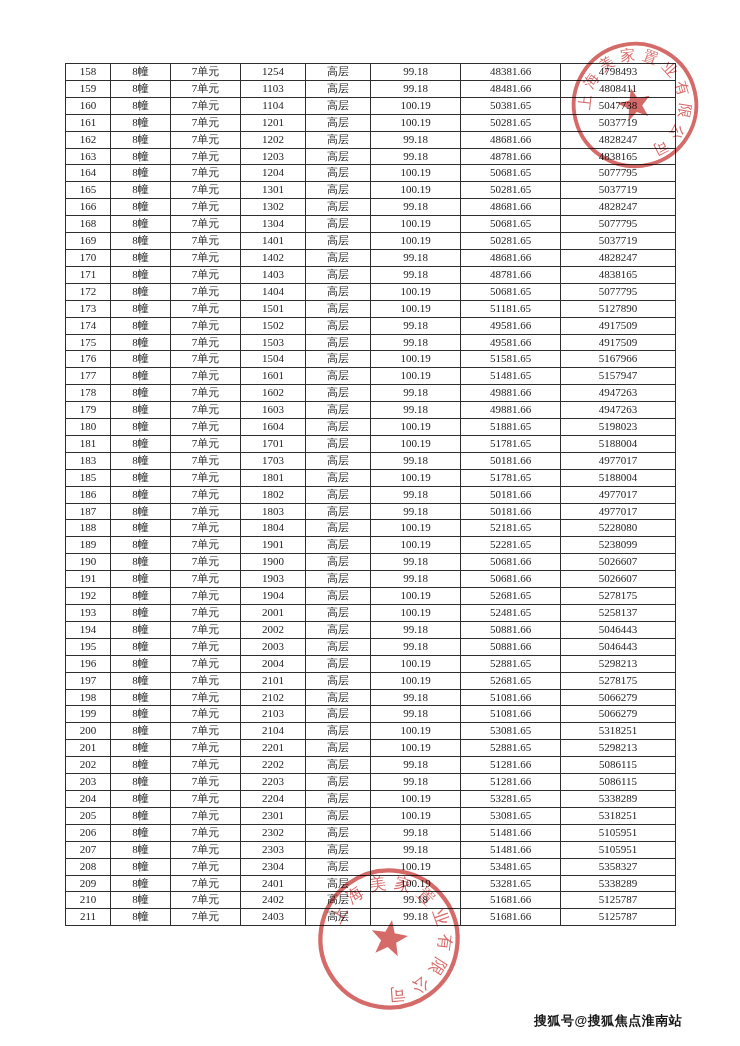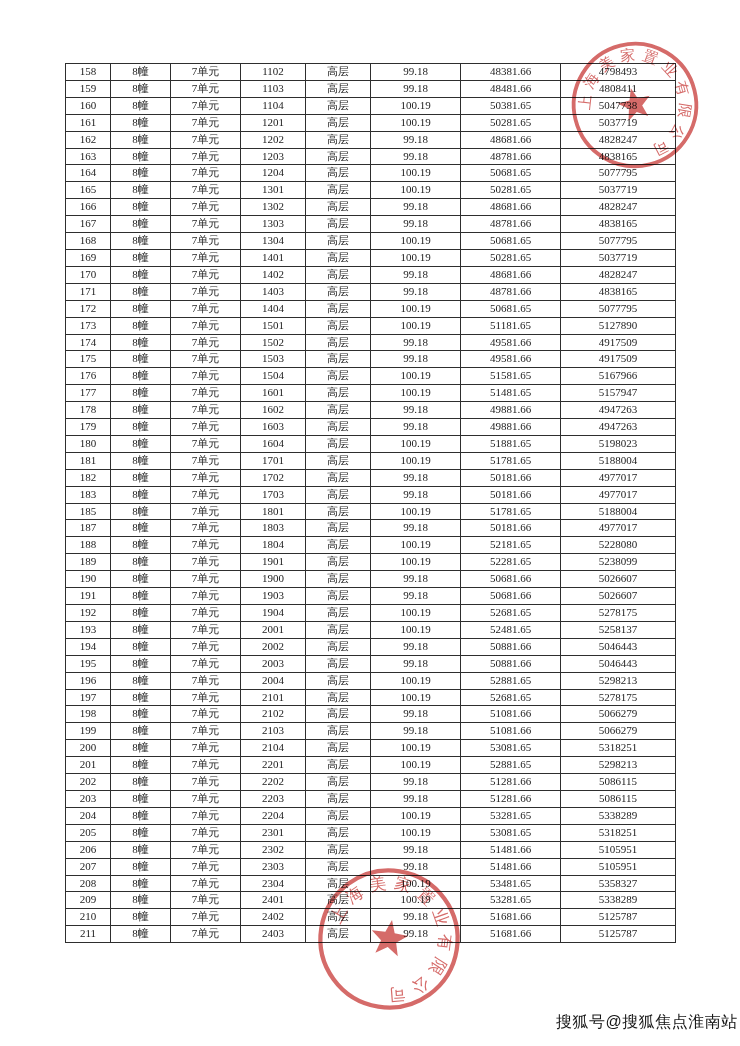--- a/index.html
+++ b/index.html
@@ -52,24 +52,24 @@
     left:568px;top:38px;width:134px;height:134px;
     transform:rotate(-14deg);
   }
   .seal-bottom{
     left:314px;top:864px;width:150px;height:150px;
     transform:rotate(9deg);
   }
 
   .watermark{
     position:absolute;
-    left:556px;top:1012px;
+    left:534px;top:1012px;
     font-family:"Liberation Sans","DejaVu Sans",sans-serif;
-    font-size:16px;
-    font-weight:400;
+    font-size:13px;
+    font-weight:700;
     color:#161616;
     letter-spacing:.5px;
     white-space:nowrap;
   }
 </style>
 </head>
 <body>
 
 <div class="page">
 
@@ -82,21 +82,21 @@
       <col class="c4">
         <col class="c5">
         <col class="c6">
         <col class="c7">
     </colgroup>
     <tbody>
         <tr>
           <td>158</td>
           <td>8幢</td>
           <td>7单元</td>
-          <td>1102</td>
+          <td>1254</td>
           <td>高层</td>
           <td>99.18</td>
           <td>48381.66</td>
           <td>4798493</td>
         </tr>
         <tr>
           <td>159</td>
           <td>8幢</td>
           <td>7单元</td>
           <td>1103</td>
@@ -169,80 +169,70 @@
           <td>166</td>
           <td>8幢</td>
           <td>7单元</td>
           <td>1302</td>
           <td>高层</td>
           <td>99.18</td>
           <td>48681.66</td>
           <td>4828247</td>
         </tr>
         <tr>
-          <td>167</td>
-          <td>8幢</td>
-          <td>7单元</td>
-          <td>1303</td>
+          <td>168</td>
+          <td>8幢</td>
+          <td>7单元</td>
+          <td>1304</td>
+          <td>高层</td>
+          <td>100.19</td>
+          <td>50681.65</td>
+          <td>5077795</td>
+        </tr>
+        <tr>
+          <td>169</td>
+          <td>8幢</td>
+          <td>7单元</td>
+          <td>1401</td>
+          <td>高层</td>
+          <td>100.19</td>
+          <td>50281.65</td>
+          <td>5037719</td>
+        </tr>
+        <tr>
+          <td>170</td>
+          <td>8幢</td>
+          <td>7单元</td>
+          <td>1402</td>
+          <td>高层</td>
+          <td>99.18</td>
+          <td>48681.66</td>
+          <td>4828247</td>
+        </tr>
+        <tr>
+          <td>171</td>
+          <td>8幢</td>
+          <td>7单元</td>
+          <td>1403</td>
           <td>高层</td>
           <td>99.18</td>
           <td>48781.66</td>
           <td>4838165</td>
         </tr>
         <tr>
-          <td>168</td>
-          <td>8幢</td>
-          <td>7单元</td>
-          <td>1304</td>
+          <td>172</td>
+          <td>8幢</td>
+          <td>7单元</td>
+          <td>1404</td>
           <td>高层</td>
           <td>100.19</td>
           <td>50681.65</td>
           <td>5077795</td>
         </tr>
         <tr>
-          <td>169</td>
-          <td>8幢</td>
-          <td>7单元</td>
-          <td>1401</td>
-          <td>高层</td>
-          <td>100.19</td>
-          <td>50281.65</td>
-          <td>5037719</td>
-        </tr>
-        <tr>
-          <td>170</td>
-          <td>8幢</td>
-          <td>7单元</td>
-          <td>1402</td>
-          <td>高层</td>
-          <td>99.18</td>
-          <td>48681.66</td>
-          <td>4828247</td>
-        </tr>
-        <tr>
-          <td>171</td>
-          <td>8幢</td>
-          <td>7单元</td>
-          <td>1403</td>
-          <td>高层</td>
-          <td>99.18</td>
-          <td>48781.66</td>
-          <td>4838165</td>
-        </tr>
-        <tr>
-          <td>172</td>
-          <td>8幢</td>
-          <td>7单元</td>
-          <td>1404</td>
-          <td>高层</td>
-          <td>100.19</td>
-          <td>50681.65</td>
-          <td>5077795</td>
-        </tr>
-        <tr>
           <td>173</td>
           <td>8幢</td>
           <td>7单元</td>
           <td>1501</td>
           <td>高层</td>
           <td>100.19</td>
           <td>51181.65</td>
           <td>5127890</td>
         </tr>
         <tr>
@@ -319,48 +309,48 @@
           <td>181</td>
           <td>8幢</td>
           <td>7单元</td>
           <td>1701</td>
           <td>高层</td>
           <td>100.19</td>
           <td>51781.65</td>
           <td>5188004</td>
         </tr>
         <tr>
-          <td>182</td>
-          <td>8幢</td>
-          <td>7单元</td>
-          <td>1702</td>
+          <td>183</td>
+          <td>8幢</td>
+          <td>7单元</td>
+          <td>1703</td>
           <td>高层</td>
           <td>99.18</td>
           <td>50181.66</td>
           <td>4977017</td>
         </tr>
         <tr>
-          <td>183</td>
-          <td>8幢</td>
-          <td>7单元</td>
-          <td>1703</td>
+          <td>185</td>
+          <td>8幢</td>
+          <td>7单元</td>
+          <td>1801</td>
+          <td>高层</td>
+          <td>100.19</td>
+          <td>51781.65</td>
+          <td>5188004</td>
+        </tr>
+        <tr>
+          <td>186</td>
+          <td>8幢</td>
+          <td>7单元</td>
+          <td>1802</td>
           <td>高层</td>
           <td>99.18</td>
           <td>50181.66</td>
           <td>4977017</td>
-        </tr>
-        <tr>
-          <td>185</td>
-          <td>8幢</td>
-          <td>7单元</td>
-          <td>1801</td>
-          <td>高层</td>
-          <td>100.19</td>
-          <td>51781.65</td>
-          <td>5188004</td>
         </tr>
         <tr>
           <td>187</td>
           <td>8幢</td>
           <td>7单元</td>
           <td>1803</td>
           <td>高层</td>
           <td>99.18</td>
           <td>50181.66</td>
           <td>4977017</td>

